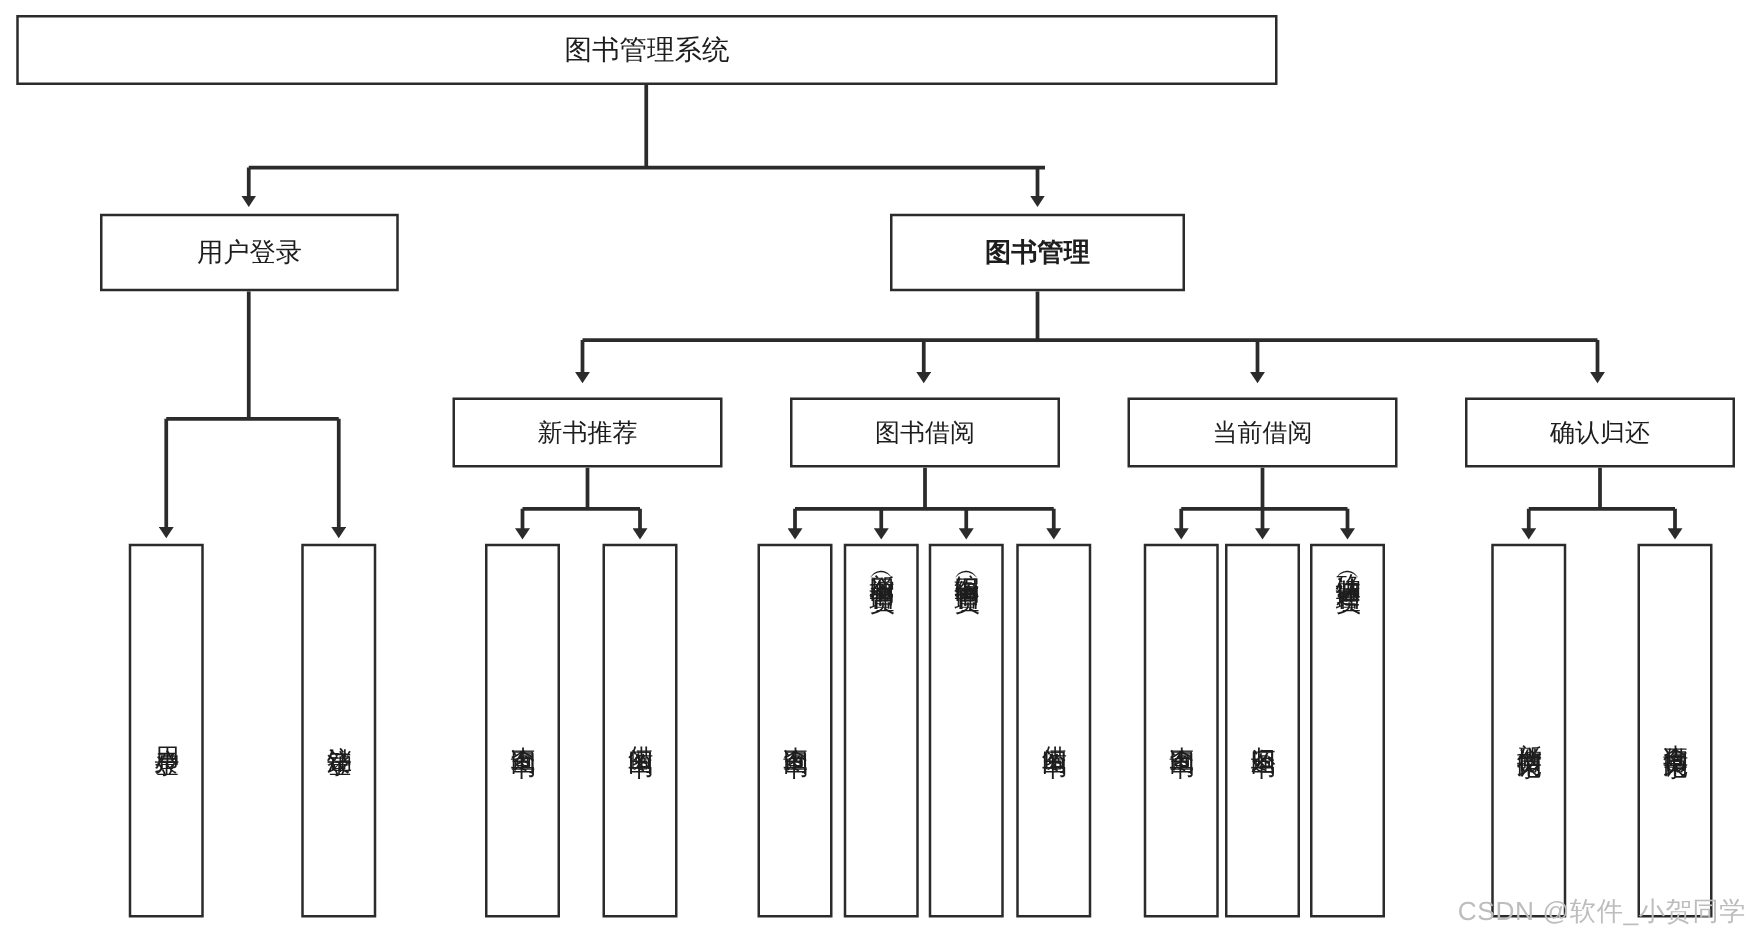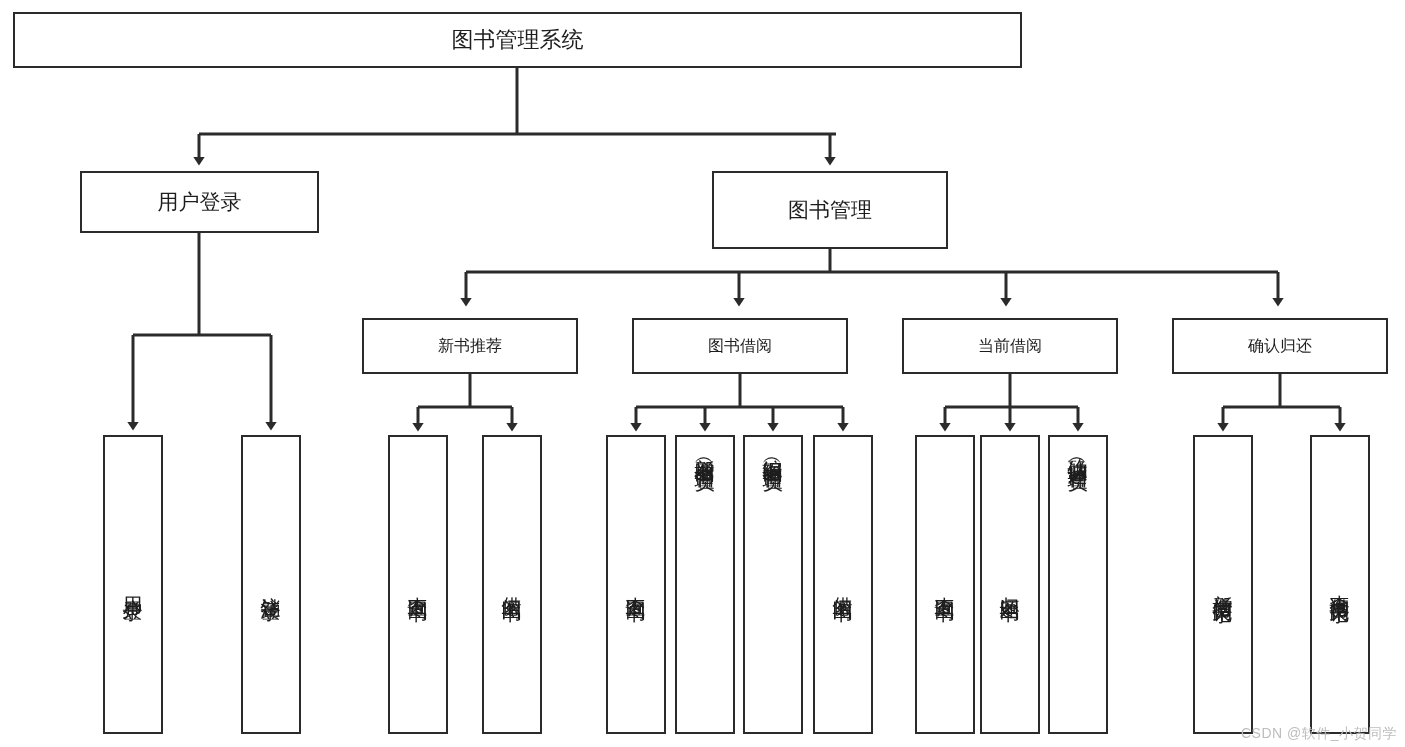--- a/index.html
+++ b/index.html
@@ -6,33 +6,33 @@
   body{width:1405px;height:747px;overflow:hidden;
        font-family:"Liberation Sans","DejaVu Sans",sans-serif;}
   #diagram-root{position:relative;width:1405px;height:747px;background:#fff;}
   svg#wires{position:absolute;left:0;top:0;width:1405px;height:747px;}
 
   .node{position:absolute;box-sizing:border-box;background:#ffffff;
         border:2.5px solid #2b2b2b;display:flex;align-items:center;
         justify-content:center;color:#1d1d1d;}
   .node.level0{font-size:22px;}
   .node.level1{font-size:21px;}
-  .node.level2{font-size:16px;text-align:center;}
+  .node.level2{font-size:20px;text-align:center;}
 
   
   .leaf{position:absolute;box-sizing:border-box;background:#ffffff;
         border:2.5px solid #2b2b2b;color:#1d1d1d;font-size:20px;
         display:flex;justify-content:center;align-items:flex-start;
         padding-top:6px;overflow:hidden;}
   .leaf .vtext{writing-mode:vertical-rl;text-orientation:upright;
         letter-spacing:2px;line-height:1.0;white-space:nowrap;}
   .leaf.center .vtext{margin-top:auto;margin-bottom:auto;}
   .leaf.center{align-items:center;padding-top:0;}
 
-  #watermark{position:absolute;right:8px;bottom:4px;font-size:14px;
+  #watermark{position:absolute;right:8px;bottom:4px;font-size:21px;
         color:#bdbdbd;letter-spacing:0.5px;white-space:nowrap;}
 </style>
 </head>
 <body>
 
 <div id="diagram-root">
 
   <svg id="wires" viewBox="0 0 1405 747" xmlns="http://www.w3.org/2000/svg">
     <defs>
       <marker id="arrow" markerWidth="10" markerHeight="12" refX="1.5" refY="6" orient="auto" markerUnits="userSpaceOnUse">
@@ -83,21 +83,21 @@
     </g>
   </svg>
 
   <div class="node level0" style="left:13px;top:12px;width:1009px;height:56px;">
     <span>图书管理系统</span>
   </div>
 
   <div class="node level1" style="left:80px;top:171px;width:239px;height:62px;">
     <span>用户登录</span>
   </div>
-  <div class="node level1" style="left:712px;top:171px;width:236px;height:78px;">
+  <div class="node level1" style="left:712px;top:171px;width:236px;height:62px;font-weight:bold;">
     <span>图书管理</span>
   </div>
 
   <div class="node level2" style="left:362px;top:318px;width:216px;height:56px;">
     <span>新书推荐</span>
   </div>
   <div class="node level2" style="left:902px;top:318px;width:216px;height:56px;">
     <span>当前借阅</span>
   </div>
   <div class="node level2" style="left:632px;top:318px;width:216px;height:56px;">

